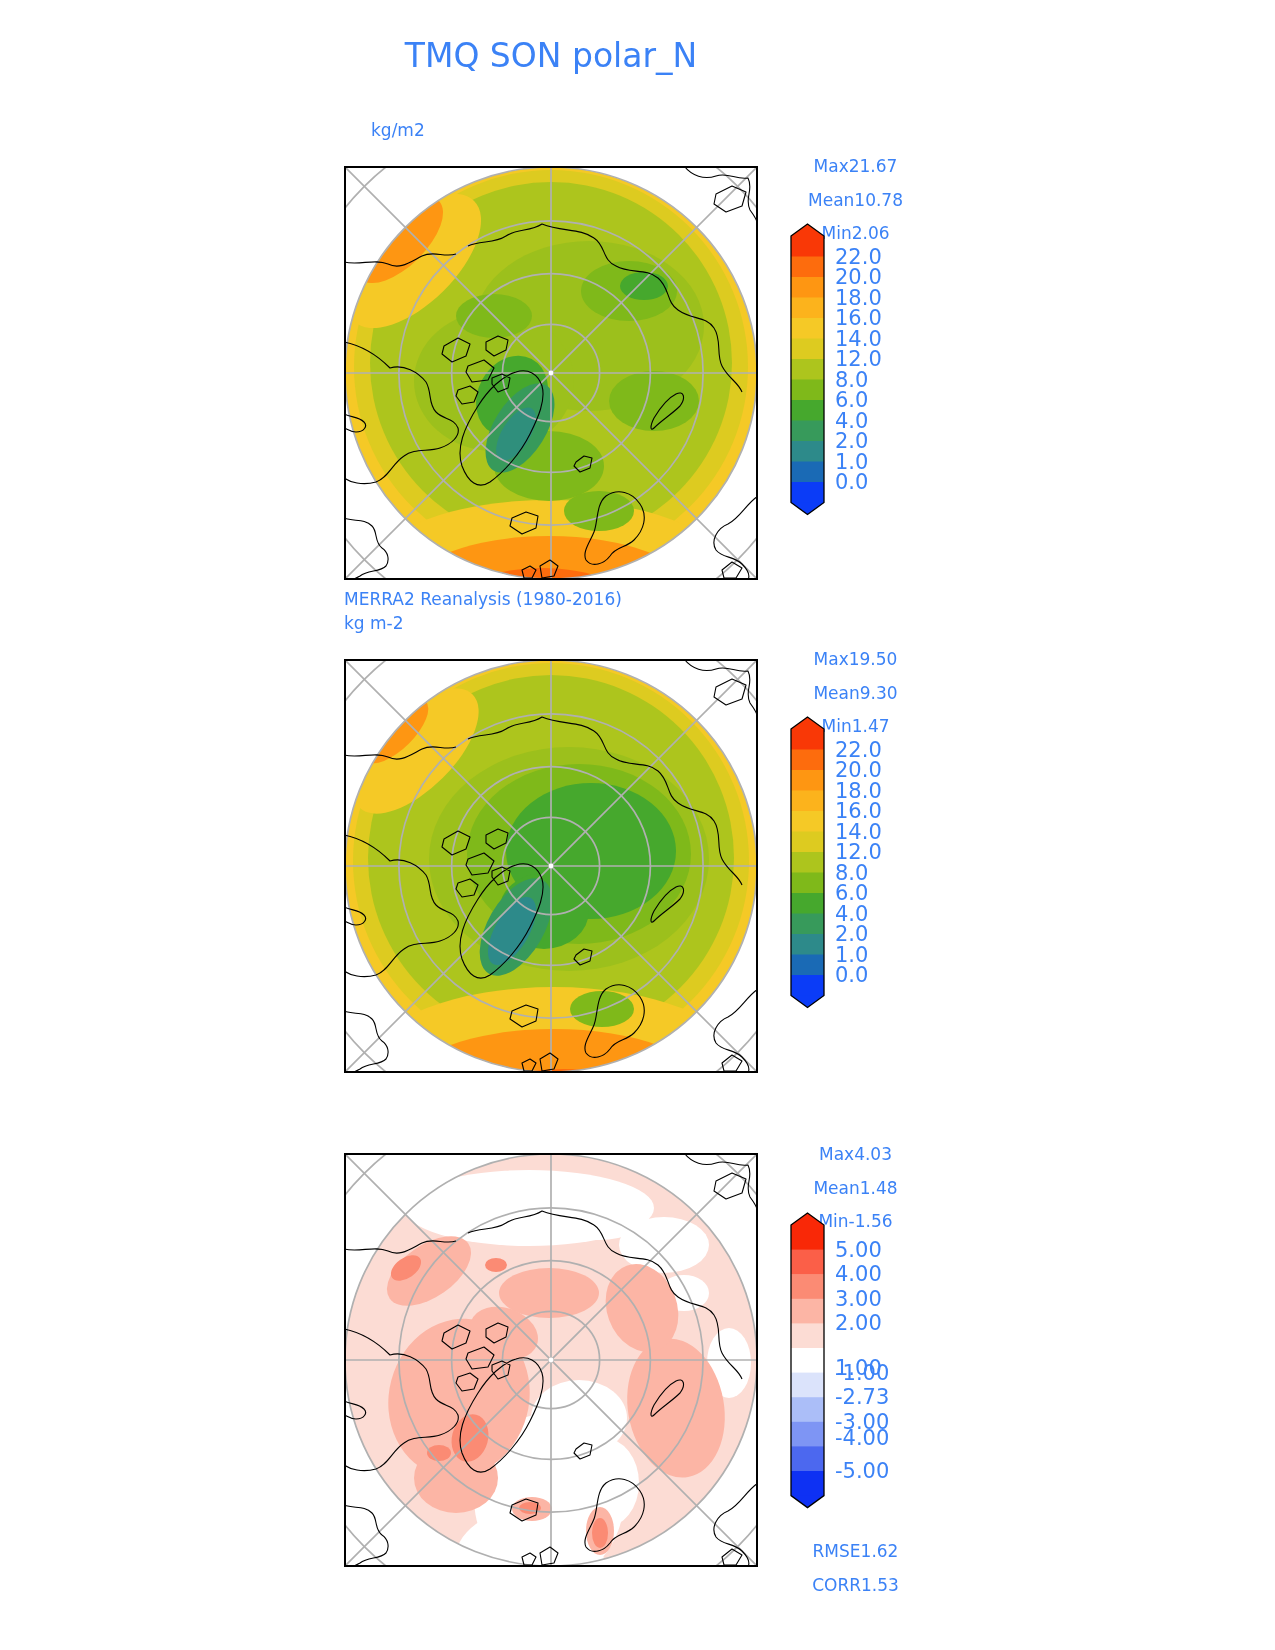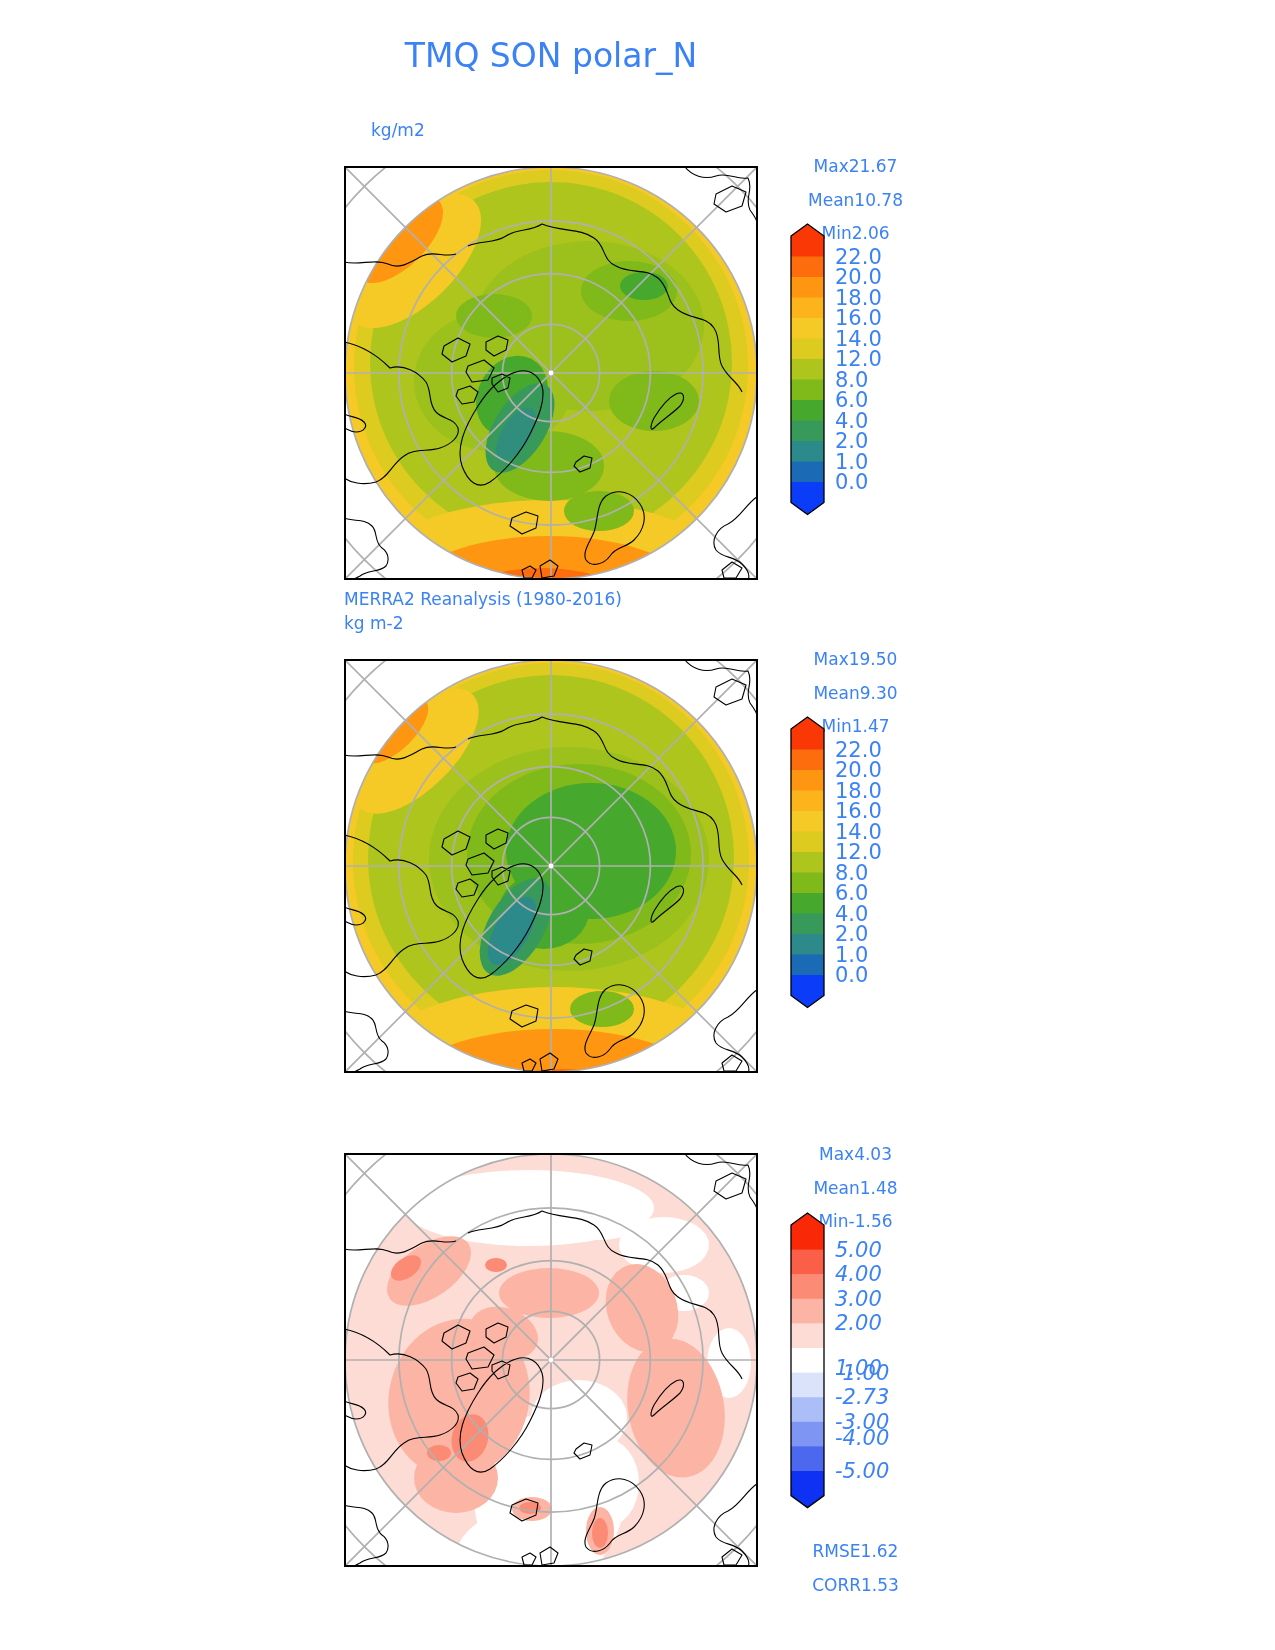--- a/index.html
+++ b/index.html
@@ -285,21 +285,21 @@
     <div class="stat-row">
         <span>Mean</span>
         <span class="stat-val">1.48</span>
       </div>
     <div class="stat-row">
         <span>Min</span>
         <span class="stat-val">-1.56</span>
       </div>
   </div>
 
-  <div class="abs cbar-wrap" style="left:790px; top:1212px;font-style:italic;">
+  <div class="abs cbar-wrap" style="left:790px; top:1212px;">
     <div class="cbar-svg"><svg width="35" height="297" xmlns="http://www.w3.org/2000/svg">
           <rect x="1" y="13.0" width="33" height="25.2" fill="#f92807"></rect>
           <rect x="1" y="37.6" width="33" height="25.2" fill="#fb5f48"></rect>
           <rect x="1" y="62.2" width="33" height="25.2" fill="#fb8b74"></rect>
           <rect x="1" y="86.8" width="33" height="25.2" fill="#fcb5a5"></rect>
           <rect x="1" y="111.4" width="33" height="25.2" fill="#fcdcd4"></rect>
           <rect x="1" y="136.0" width="33" height="25.2" fill="#ffffff"></rect>
           <rect x="1" y="160.6" width="33" height="25.2" fill="#dbe3fb"></rect>
           <rect x="1" y="185.2" width="33" height="25.2" fill="#abbef8"></rect>
           <rect x="1" y="209.8" width="33" height="25.2" fill="#7e95f4"></rect>

